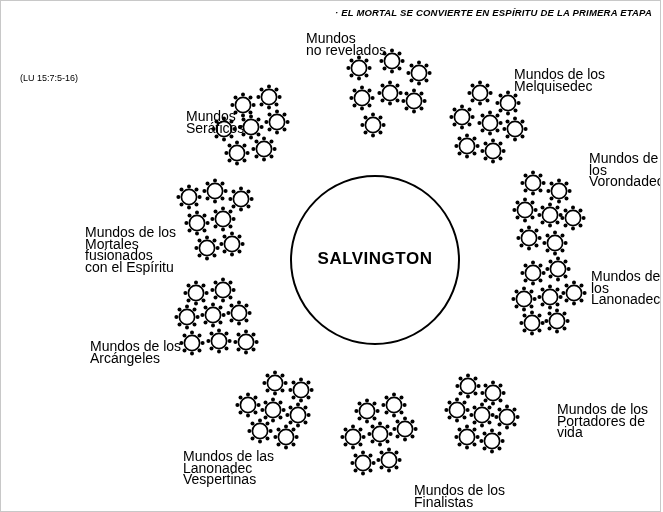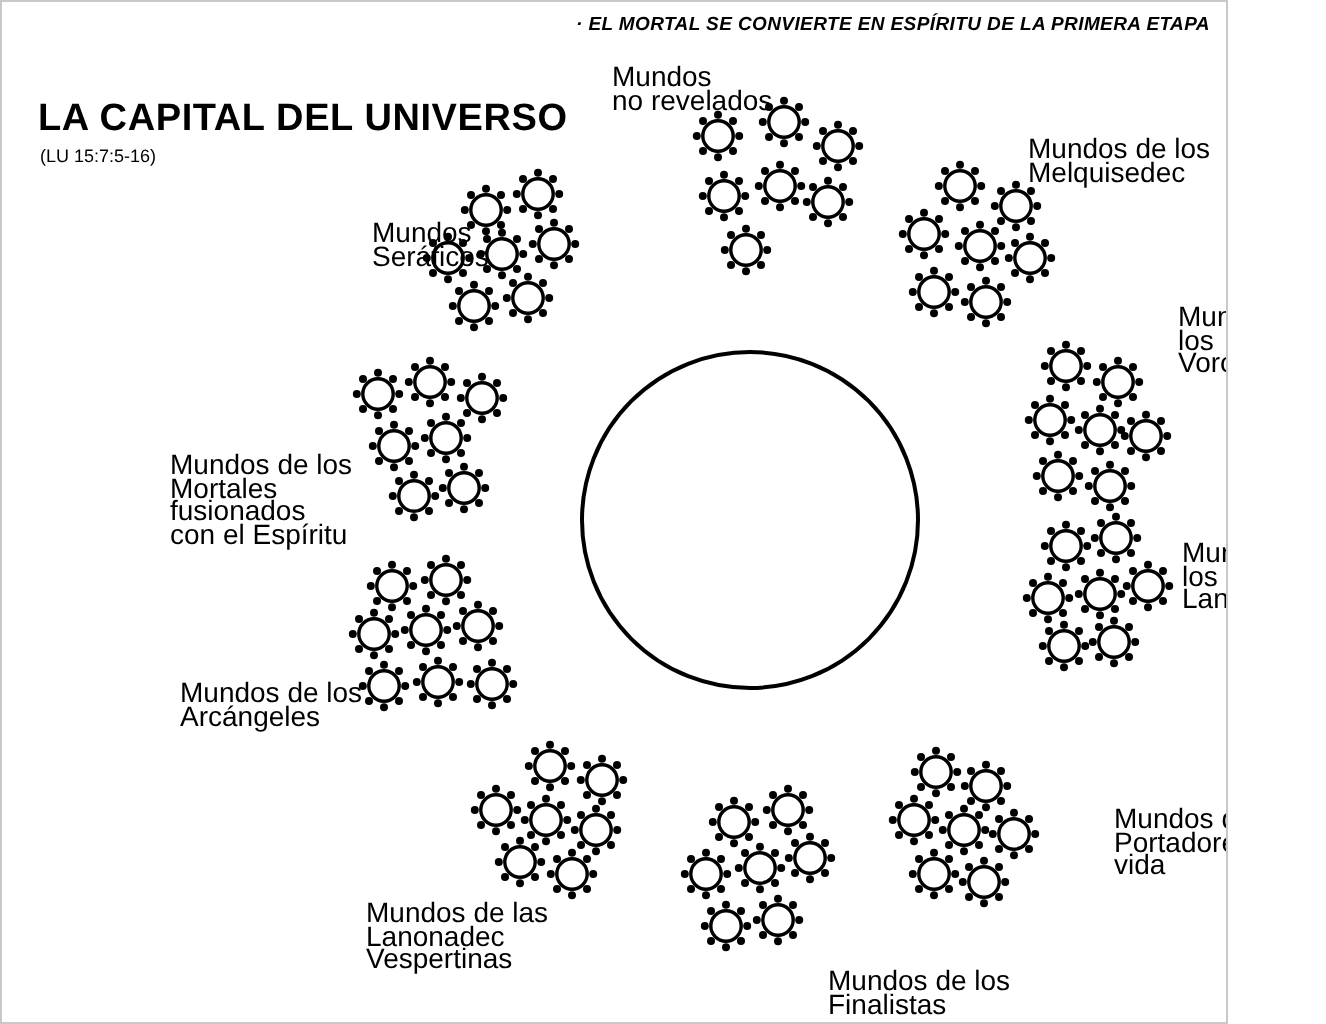--- a/index.html
+++ b/index.html
@@ -9,21 +9,21 @@
   body {
     width: 663px;
     height: 512px;
     background: #ffffff;
     font-family: "Liberation Sans", sans-serif;
     color: #000000;
     overflow: hidden;
   }
   #stage {
     position: relative;
-    width: 614px;
+    width: 661px;
     height: 512px;
     box-sizing: border-box;
     border: 1px solid #c8c8c8;
     overflow: hidden;
   }
   .hdr-note {
     position: absolute;
     top: 6px;
     right: 8px;
     font-size: 9.5px;
@@ -88,24 +88,24 @@
     display: block;
   }
 </style>
 </head>
 <body>
 
 <div id="stage">
 
   <div class="hdr-note">· EL MORTAL SE CONVIERTE EN ESPÍRITU DE LA PRIMERA ETAPA</div>
 
-  <div class="title">LA CAPITAL DEL UNIVERSO</div>
   <div class="subtitle">(LU 15:7:5-16)</div>
 
   <div class="center-circle"></div>
+  <div class="center-label">SALVINGTON</div>
 
   <div id="rings-layer">
       <div class="ring" style="left: 358px; top: 67px;">
         <svg width="26" height="26" viewBox="0 0 26 26">
           <circle cx="13" cy="13" r="7.6" fill="none" stroke="#000" stroke-width="1.7"></circle>
           <circle cx="13.00" cy="2.40" r="2" fill="#000"></circle>
           <circle cx="20.50" cy="5.50" r="2" fill="#000"></circle>
           <circle cx="23.60" cy="13.00" r="2" fill="#000"></circle>
           <circle cx="20.50" cy="20.50" r="2" fill="#000"></circle>
           <circle cx="13.00" cy="23.60" r="2" fill="#000"></circle>

